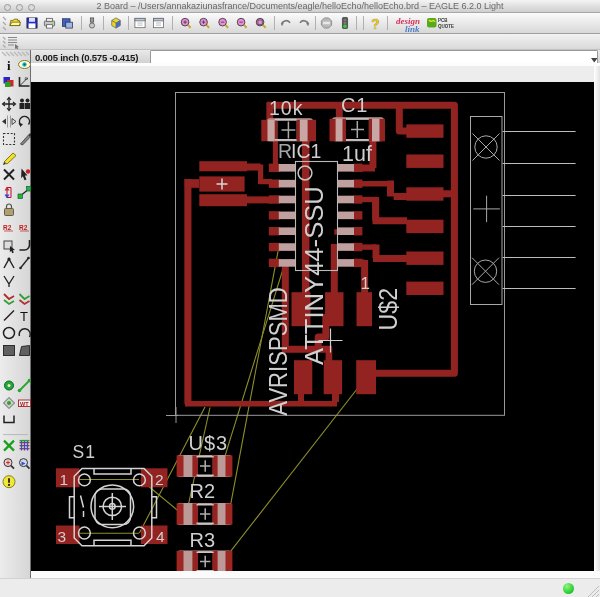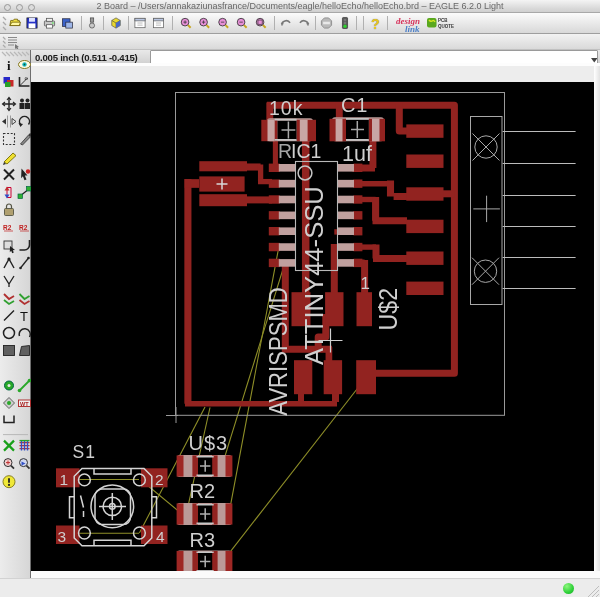--- a/index.html
+++ b/index.html
@@ -321,21 +321,21 @@
         <path d="M-3,-2 l4,2 -4,2 z" fill="#3050c8"></path>
       </g>
 
 <g transform="translate(9,431.7)">
         <circle r="6" fill="#f0e838" stroke="#888020" stroke-width="1"></circle>
         <path d="M0,-3.5 V1" stroke="#222" stroke-width="1.8"></path>
         <circle cy="3.2" r="1.1" fill="#222"></circle>
       </g>
 </svg></div>
 <div class="abs" id="coordbar">
- <div id="coordtext">0.005 inch (0.511 -0.415)</div>
+ <div id="coordtext">0.005 inch (0.575 -0.415)</div>
  <div id="combo"><svg width="446" height="12">
         <path d="M440,5 l6.5,0 -3.25,4.5 z" fill="#444"></path>
       </svg></div>
 </div>
 <div class="abs" id="whiteband"></div>
 <div class="abs" id="canvas">
 <svg width="563" height="505" viewBox="31 66 563 505" id="pcb">
 <g id="airwires" stroke="#8f8f28" stroke-width="1.1" fill="none">
  <path d="M71,463.5 H139"></path>
  <path d="M71,517.3 H139"></path>

